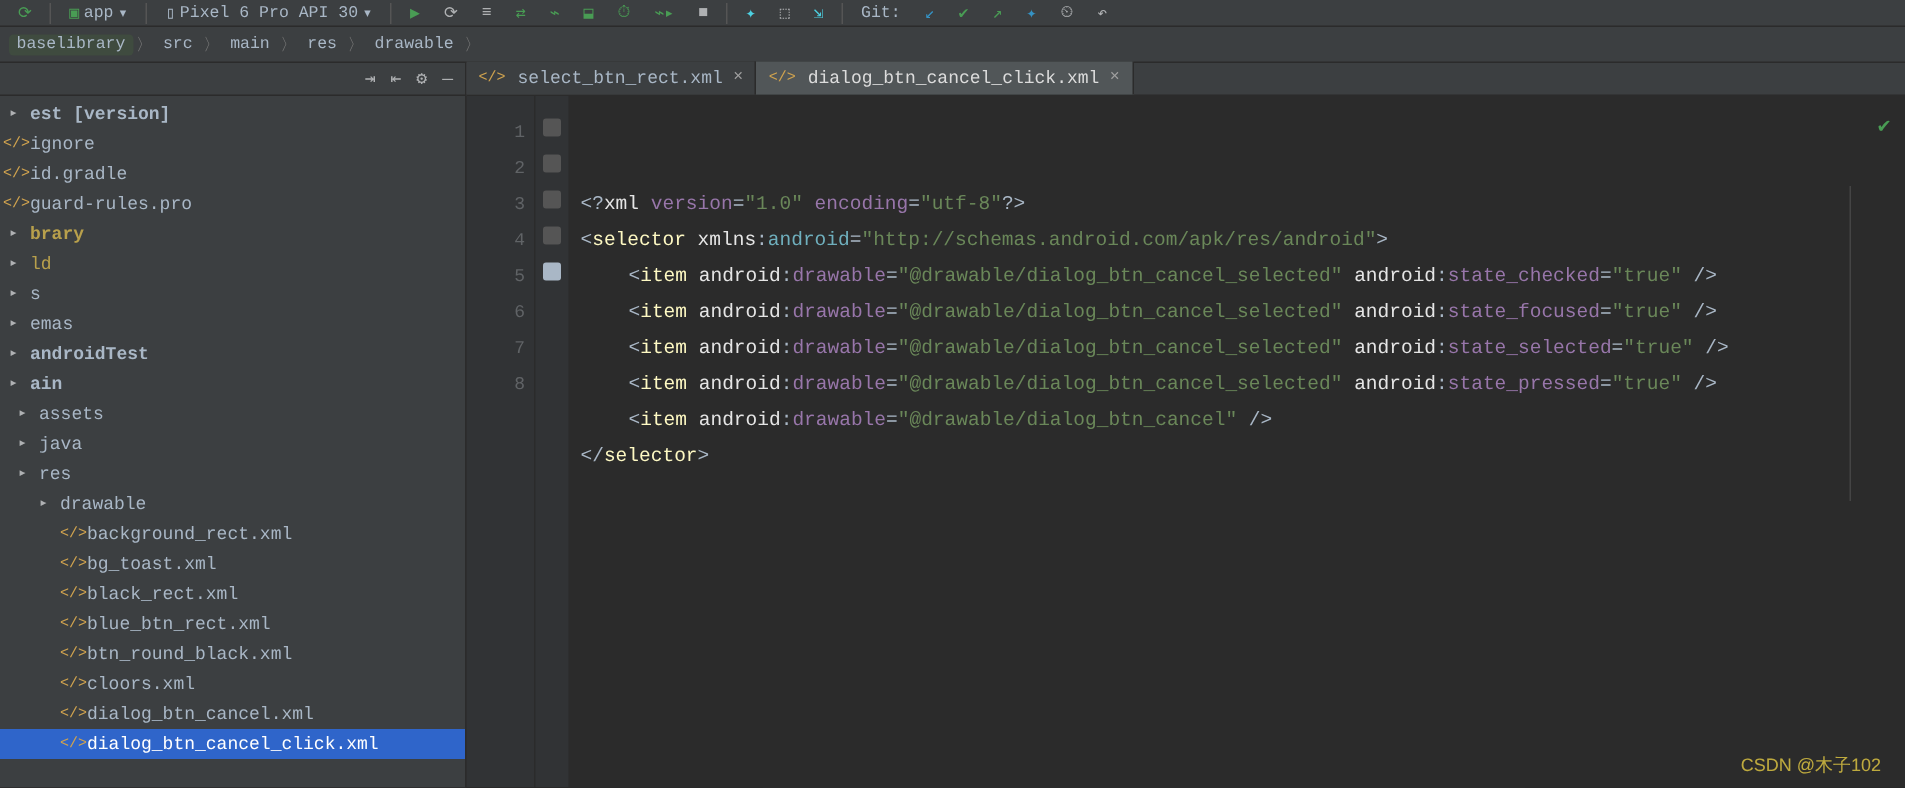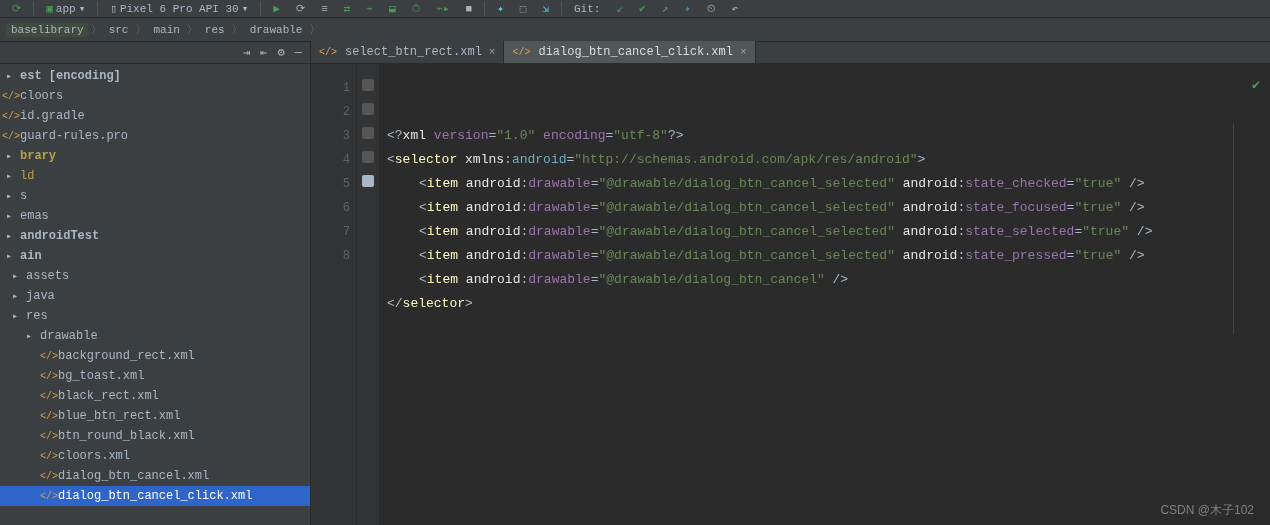--- a/index.html
+++ b/index.html
@@ -103,21 +103,21 @@
   .tok-name   { color:#fef9c3; }
   .ln { display:block; } .ind2{ padding-left:32px; }
 
   .check-gutter {
     width: 28px; padding-top:12px; text-align:center; color:#499c54;
     font-size:14px; background:#2b2b2b;
   }
 
   .watermark {
     position:absolute; bottom:6px; right:16px;
-    color:#a3a3a3; font-size:12px; font-family:sans-serif;
+    color:#fde047; font-size:12px; font-family:sans-serif;
     opacity:.7; pointer-events:none;
   }
 </style>
 </head>
 <body>
 
 <div class="toolbar">
   <span class="tb-btn col-green">⟳</span>
   <span class="tb-sep"></span>
   <span class="tb-btn">
@@ -173,25 +173,25 @@
   <div class="tree-panel">
     <div class="tree-toolbar">
       <span>⇥</span>
       <span>⇤</span>
       <span>⚙</span>
       <span>—</span>
     </div>
     <div class="tree-body" id="tree-body">
         <div class="tree-row folder indent-0 bold">
           <span class="icon">▸</span>
-          <span>est [encoding]</span>
+          <span>est [version]</span>
         </div>
         <div class="tree-row file indent-0">
           <span class="icon">&lt;/&gt;</span>
-          <span>cloors</span>
+          <span>ignore</span>
         </div>
         <div class="tree-row file indent-0">
           <span class="icon">&lt;/&gt;</span>
           <span>id.gradle</span>
         </div>
         <div class="tree-row file indent-0">
           <span class="icon">&lt;/&gt;</span>
           <span>guard-rules.pro</span>
         </div>
         <div class="tree-row folder indent-0 yellow bold">

